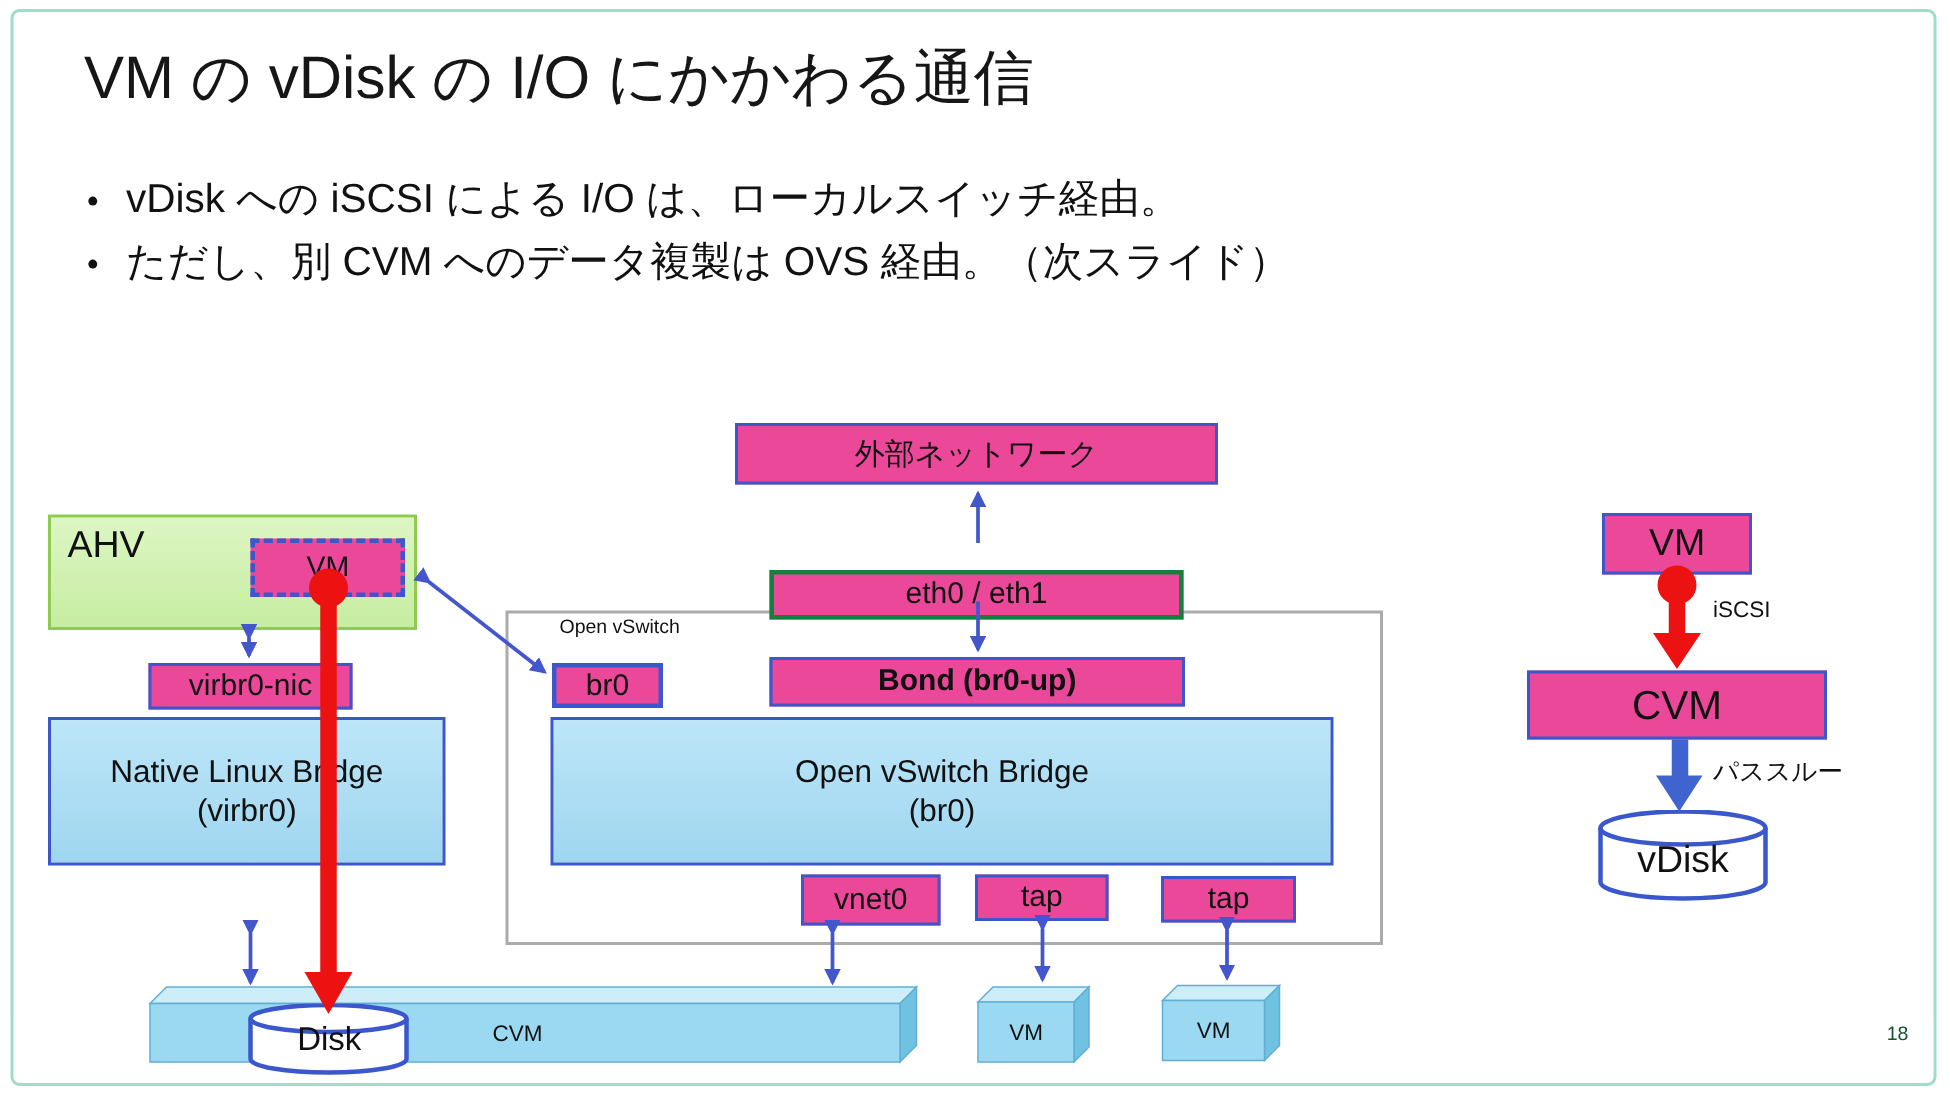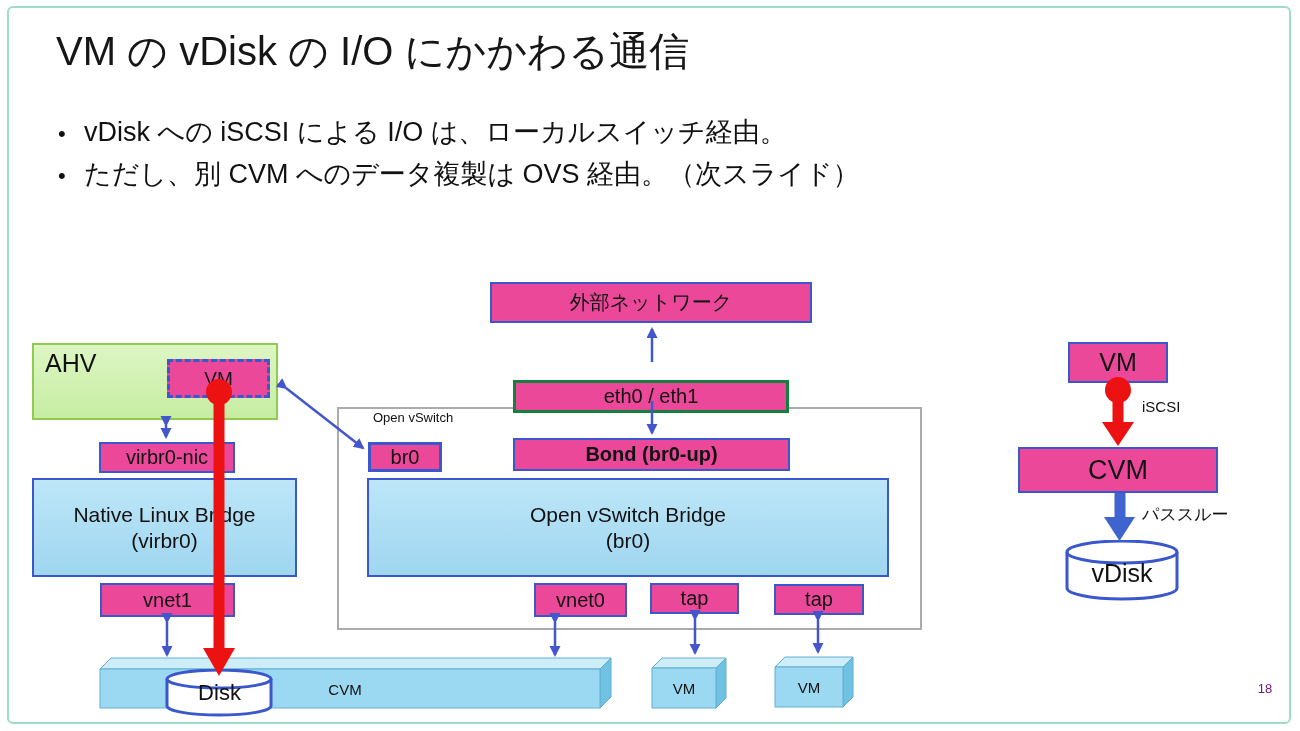--- a/index.html
+++ b/index.html
@@ -38,21 +38,21 @@
   #cvm-bar-label{left:300px;top:672px;width:90px;height:34px;font-size:15px;}
   #disk-label{left:167px;top:679px;width:105px;height:28px;font-size:22px;}
   #vm1-label{left:652px;top:668px;width:64px;height:40px;font-size:15px;}
   #vm2-label{left:775px;top:667px;width:68px;height:40px;font-size:15px;}
   #vdisk-label{left:1068px;top:557px;width:108px;height:32px;font-size:25px;}
   
   #side-vm{left:1068px;top:342px;width:100px;height:41px;font-size:25px;}
   #side-cvm{left:1018px;top:447px;width:200px;height:46px;font-size:27px;}
   #iscsi-label{left:1142px;top:398px;font-size:15px;z-index:2;}
   #passthrough-label{left:1142px;top:503px;font-size:17px;z-index:2;}
-  #page-number{left:1240px;top:681px;width:50px;text-align:center;font-size:13px;color:#701a75;z-index:2;}
+  #page-number{left:1240px;top:681px;width:50px;text-align:center;font-size:13px;color:#14532d;z-index:2;}
   svg.layer{position:absolute;left:0;top:0;z-index:1;pointer-events:none;}
   svg#arrows-layer{z-index:3;}
   svg.cyl{z-index:2;}
 </style>
 </head>
 <body>
 
 <div id="stage">
 
   <div id="slide-border" class="abs"></div>
@@ -101,21 +101,20 @@
   </div>
 
   <div id="ahv-box" class="abs"></div>
   <div id="ahv-label" class="abs">AHV</div>
   <div id="vm-dashed" class="abs bbox">VM</div>
   <div id="virbr0-box" class="abs bbox">virbr0-nic</div>
   <div id="native-bridge" class="abs bbox fill-blue">
     <span>Native Linux Bridge</span>
     <span>(virbr0)</span>
   </div>
-  <div id="vnet1-box" class="abs bbox">vnet1</div>
   <div id="vnet0-box" class="abs bbox">vnet0</div>
   <div id="tap1-box" class="abs bbox">tap</div>
   <div id="tap2-box" class="abs bbox">tap</div>
 
   <svg class="abs cyl" style="left:164px;top:669px;" width="110" height="48" viewBox="0 0 110 48">
     <path d="M3,10 L3,37 A52,9 0 0 0 107,37 L107,10" fill="#fff" stroke="#3a57cb" stroke-width="3"></path>
     <ellipse cx="55" cy="10" rx="52" ry="9" fill="#fff" stroke="#3a57cb" stroke-width="3"></ellipse>
   </svg>
   <svg class="abs cyl" style="left:1064px;top:540px;" width="116" height="62" viewBox="0 0 116 62">
     <path d="M3,12 L3,48 A55,11 0 0 0 113,48 L113,12" fill="#fff" stroke="#3a57cb" stroke-width="3"></path>

